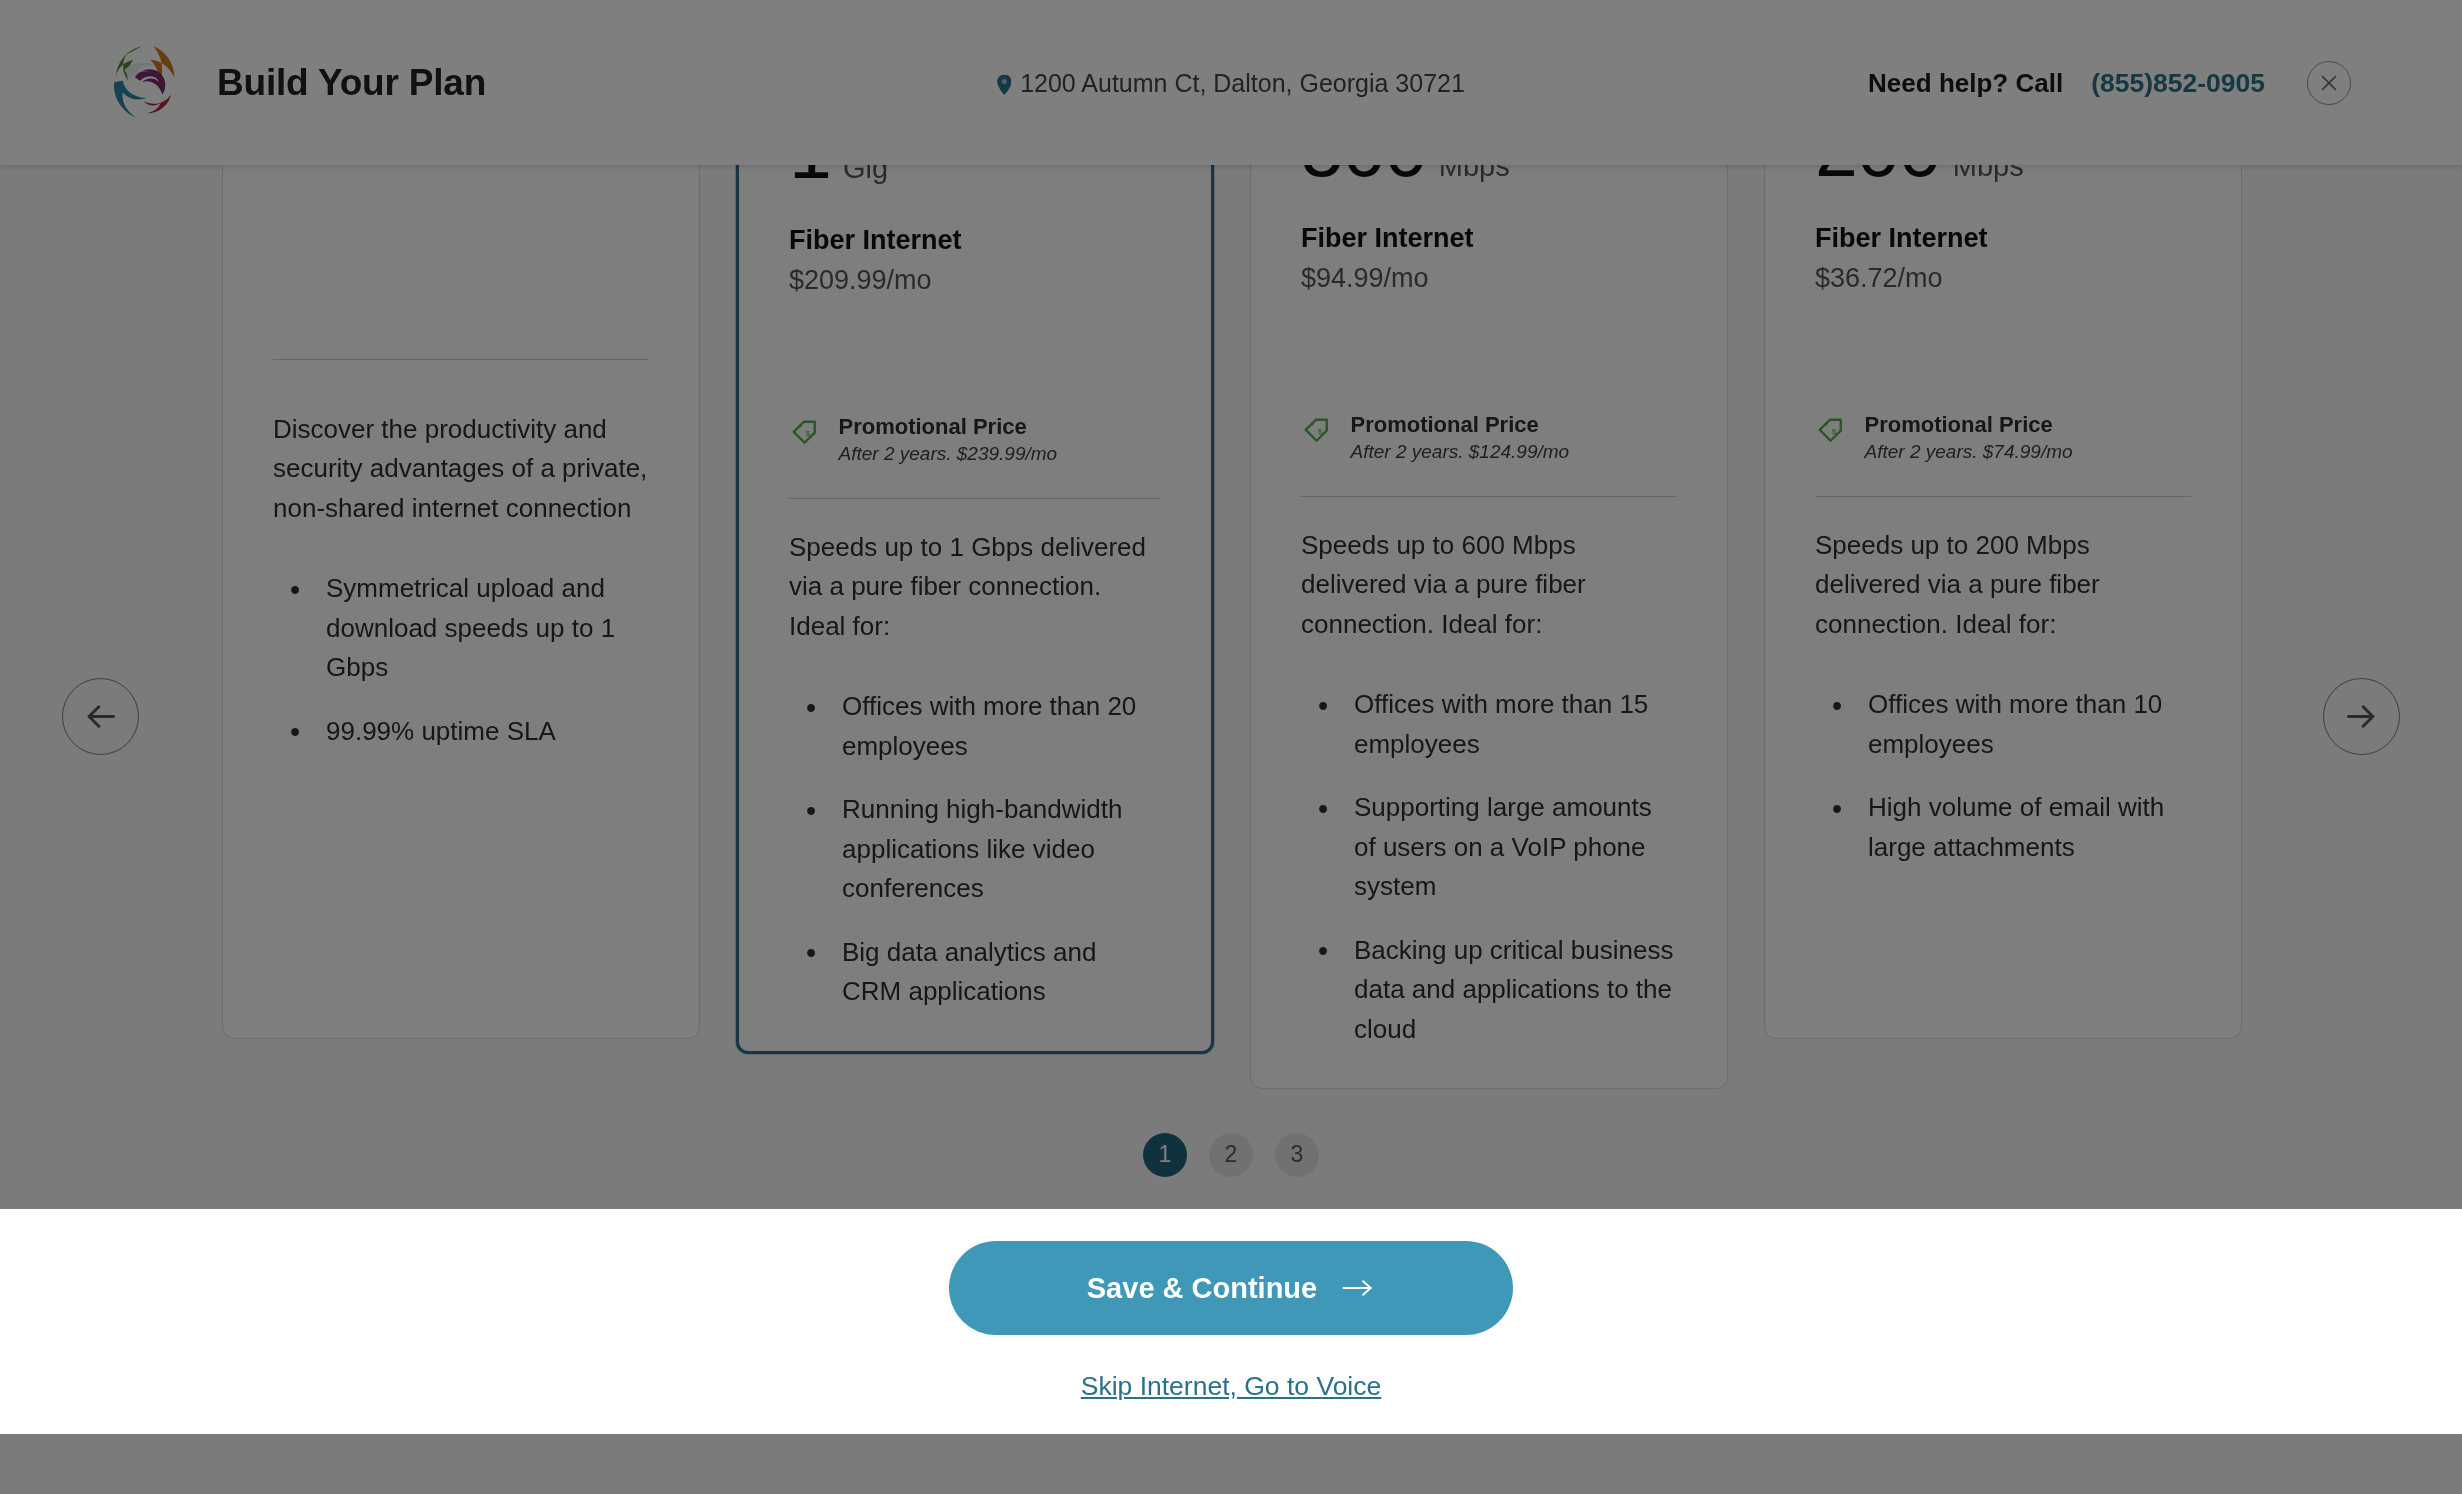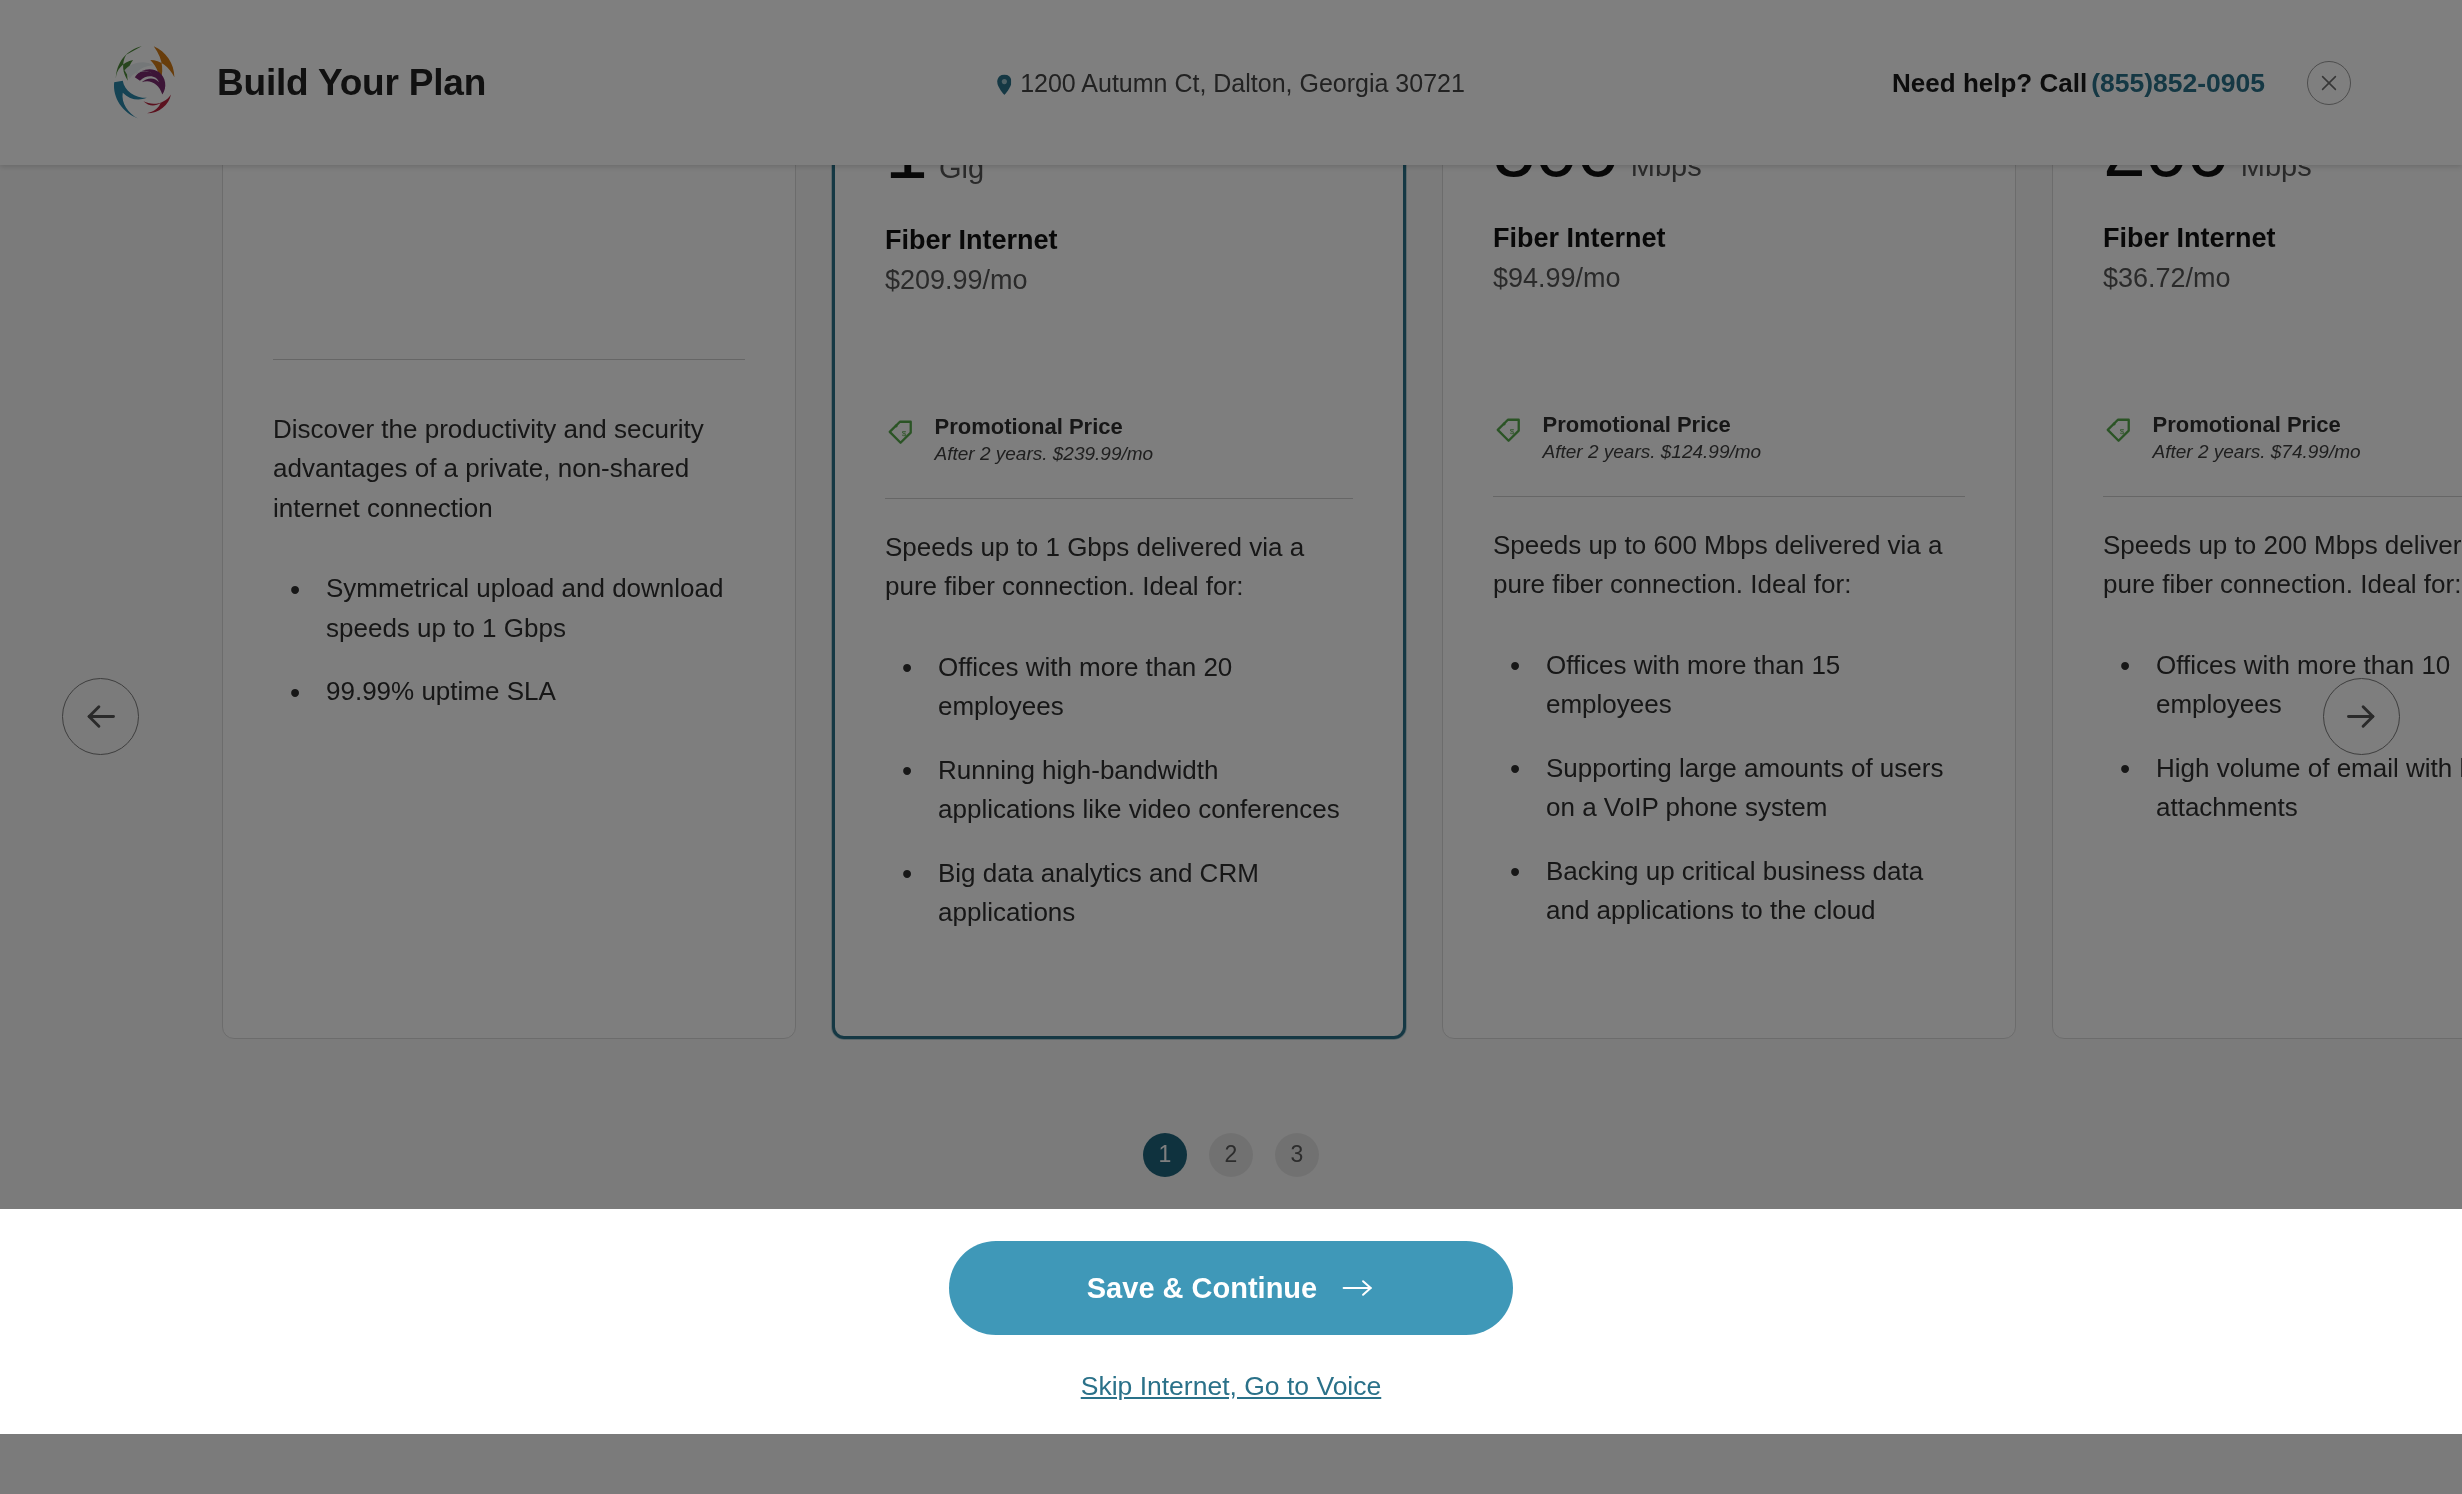--- a/index.html
+++ b/index.html
@@ -50,21 +50,21 @@
     position: absolute; left: 50%; top: 50%;
     transform: translate(-50%, -50%);
     display: flex; align-items: center; gap: 8.5px;
     font-size: 25px; color: #444444;
     white-space: nowrap;
   }
   .pin-icon { width: 14.5px; height: 20.5px; display: block; }
   .help {
     position: absolute; right: 197px; top: 50%;
     transform: translateY(-50%);
-    display: flex; align-items: baseline; gap: 4px;
+    display: flex; align-items: baseline; gap: 28px;
     white-space: nowrap;
   }
   .help-label { font-size: 26px; font-weight: bold; color: #1a1a1a; }
   .help-phone { font-size: 26.5px; font-weight: bold; color: #2a7189; text-decoration: none; }
   .close-btn {
     position: absolute; right: 111px; top: 50%;
     transform: translateY(-50%);
     width: 44px; height: 44px; border-radius: 50%;
     border: 1.7px solid #9a9a9a;
     display: flex; align-items: center; justify-content: center;
@@ -96,21 +96,21 @@
   .cards-track {
     position: absolute;
     top: -101px;            
     left: 222px;
     display: flex;
     gap: 36px;
     align-items: flex-start;
   }
 
   .card {
-    width: 574px;
+    width: 478px;
     min-height: 975px;
     background: #fcfcfc;
     border: 0.9px solid #d9d9d9;
     border-radius: 12px;
     padding: 48px 50px 39px 50px;
     display: flex; flex-direction: column;
     cursor: pointer;
     position: relative;
   }
   .card.selected {

